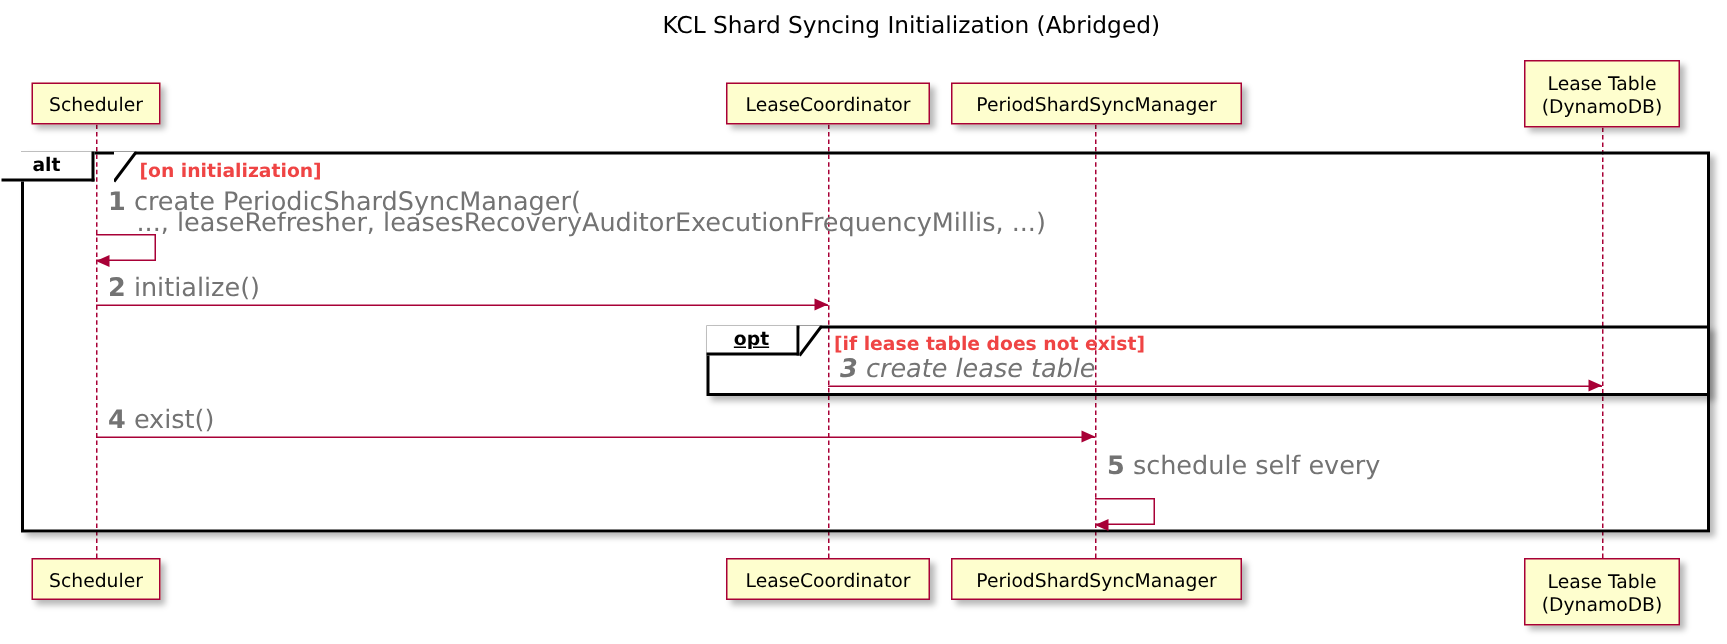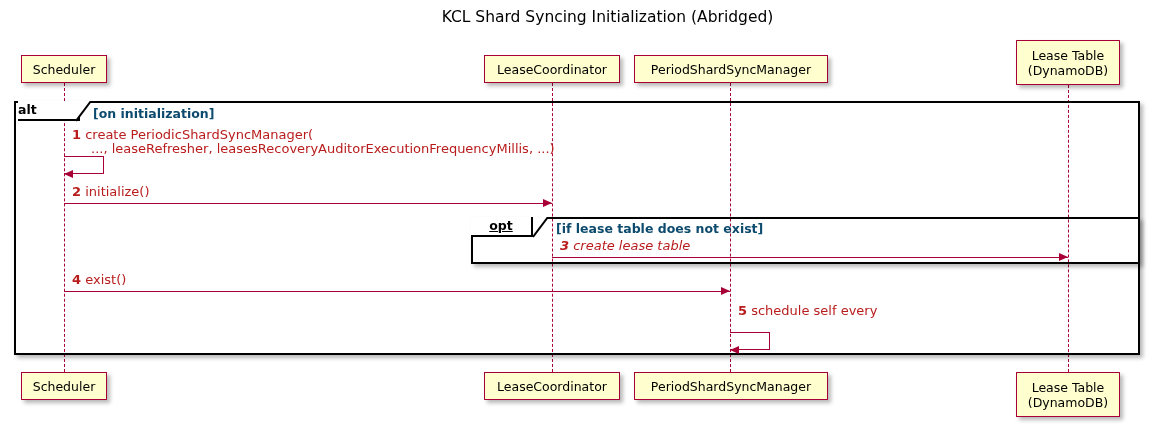--- a/index.html
+++ b/index.html
@@ -77,21 +77,21 @@
     z-index: 4;
   }
   .frame-notch {
     position: absolute;
     z-index: 4;
   }
   .frame-cond {
     position: absolute;
     font-size: 12.5px;
     font-weight: bold;
-    color: #0c4a6e;
+    color: #ef4444;
     white-space: nowrap;
     z-index: 4;
   }
   
   .msg-line {
     position: absolute;
     height: 0;
     border-top: 1.5px solid #A80036;
     z-index: 3;
   }
@@ -105,22 +105,22 @@
     border-bottom: 4.5px solid transparent;
     border-left: 9px solid #A80036;
   }
   .arrow-left {
     border-top: 4.5px solid transparent;
     border-bottom: 4.5px solid transparent;
     border-right: 9px solid #A80036;
   }
   .msg-label {
     position: absolute;
-    font-size: 13px;
-    color: #b91c1c;
+    font-size: 17px;
+    color: #737373;
     white-space: nowrap;
     line-height: 14px;
     z-index: 3;
   }
   .msg-num {
     font-weight: bold;
   }
   .self-box {
     position: absolute;
     box-sizing: border-box;
@@ -150,21 +150,21 @@
   </div>
   <div class="participant" style="left:634px; top:55px; width:194px; height:28px;">
     <span>PeriodShardSyncManager</span>
   </div>
   <div class="participant" style="left:1016px; top:40px; width:104px; height:45px;">
     <span>Lease Table</span>
     <span>(DynamoDB)</span>
   </div>
 
   <div class="frame" style="left:14px; top:101px; width:1126px; height:254px;"></div>
-  <div class="frame-label" style="left:18px; top:101px; width:62px; height:20px; line-height:18px; text-align:left; padding:0;">alt</div>
+  <div class="frame-label" style="left:1px; top:101px; width:62px; height:20px; line-height:18px; text-align:center; padding:0;">alt</div>
   <svg class="frame-notch" style="left:76px; top:101px;" width="16" height="21" viewBox="0 0 16 21">
     <path d="M0,0 L15,0 L0,20 Z" fill="#FFFFFF" stroke="none"></path>
     <path d="M15,0 L0,20" stroke="#000000" stroke-width="2" fill="none"></path>
   </svg>
   <div class="frame-cond" style="left:93px; top:106px;">[on initialization]</div>
 
   <div class="msg-label" style="left:72px; top:128px;">
     <span class="msg-num">1</span><span> </span><span>create PeriodicShardSyncManager(</span><br>
     <span style="padding-left:19px;">..., leaseRefresher, leasesRecoveryAuditorExecutionFrequencyMillis, ...)</span>
   </div>

